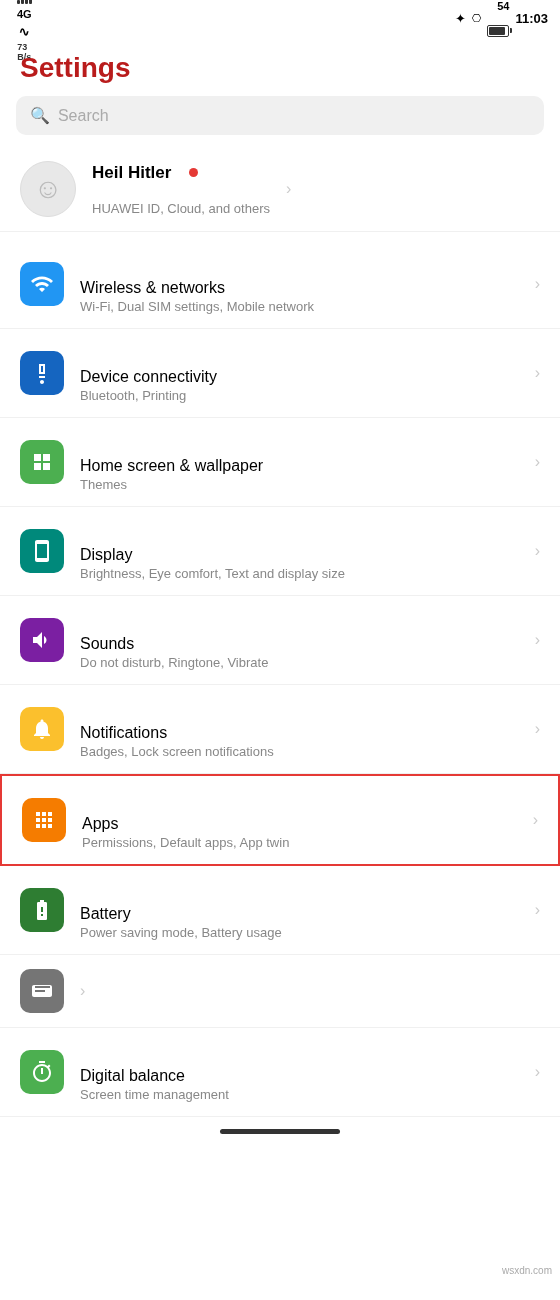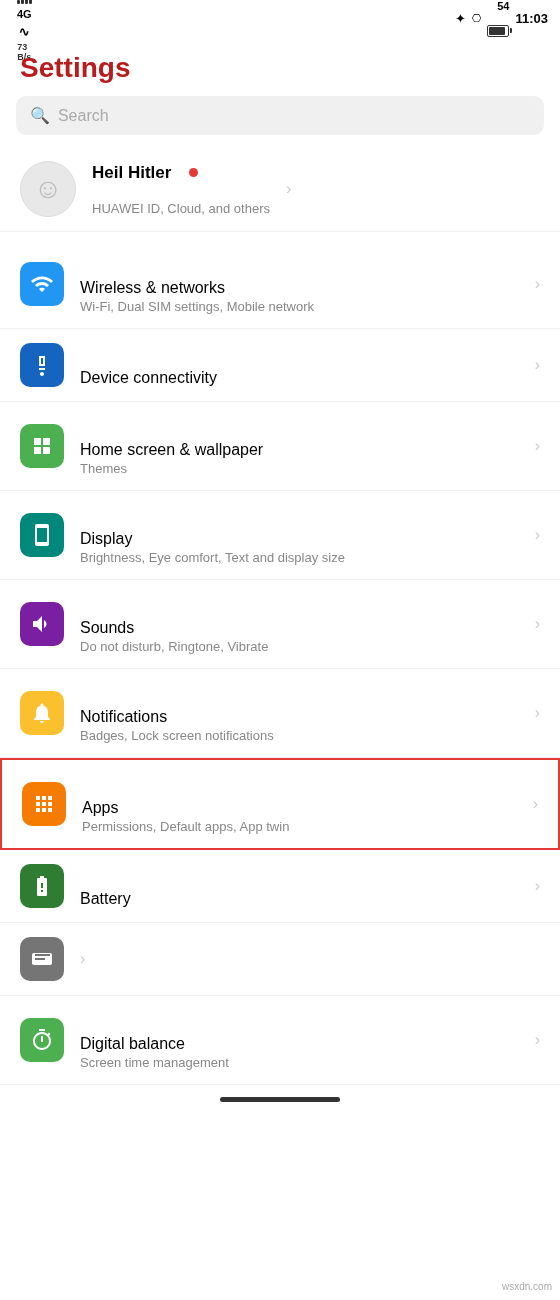--- a/index.html
+++ b/index.html
@@ -237,21 +237,21 @@
     .home-bar {
       width: 120px;
       height: 5px;
       background: #333;
       border-radius: 3px;
     }
 
     
     .watermark {
       position: fixed;
-      bottom: 8px;
+      bottom: 24px;
       right: 8px;
       font-size: 10px;
       color: #aaa;
     }
   </style>
 </head>
 <body>
 
 <div class="status-bar">
   <div class="status-left">
@@ -321,20 +321,21 @@
   </div>
 
   <div class="settings-item">
     <div class="icon-wrapper icon-blue2">
       <svg width="24" height="24" viewBox="0 0 24 24" fill="white">
         <path d="M15 3H9v10h6V3zm-2 8h-2V5h2v6zm2 4H9v2h6v-2zm-3 4c-1.1 0-2 .9-2 2s.9 2 2 2 2-.9 2-2-.9-2-2-2z"></path>
       </svg>
     </div>
     <div class="settings-text">
       <div class="settings-title">Device connectivity</div>
+      <div class="settings-subtitle">Bluetooth, Printing</div>
     </div>
     <span class="chevron">›</span>
   </div>
 
   <div class="settings-item">
     <div class="icon-wrapper icon-green">
       <svg width="24" height="24" viewBox="0 0 24 24" fill="white">
         <path d="M4 4h7v7H4V4zm0 9h7v7H4v-7zm9-9h7v7h-7V4zm0 9h7v7h-7v-7z"></path>
       </svg>
     </div>
@@ -398,20 +399,21 @@
   </div>
 
   <div class="settings-item">
     <div class="icon-wrapper icon-green2">
       <svg width="24" height="24" viewBox="0 0 24 24" fill="white">
         <path d="M15.67 4H14V2h-4v2H8.33C7.6 4 7 4.6 7 5.33v15.33C7 21.4 7.6 22 8.33 22h7.33c.74 0 1.34-.6 1.34-1.33V5.33C17 4.6 16.4 4 15.67 4zM13 18h-2v-2h2v2zm0-4h-2V9h2v5z"></path>
       </svg>
     </div>
     <div class="settings-text">
       <div class="settings-title">Battery</div>
+      <div class="settings-subtitle">Power saving mode, Battery usage</div>
     </div>
     <span class="chevron">›</span>
   </div>
 
   <div class="settings-item">
     <div class="icon-wrapper icon-gray">
       <svg width="24" height="24" viewBox="0 0 24 24" fill="white">
         <path d="M20 6H4c-1.1 0-2 .9-2 2v8c0 1.1.9 2 2 2h16c1.1 0 2-.9 2-2V8c0-1.1-.9-2-2-2zm-5 7H5v-2h10v2zm5-4H5V7h15v2z"></path>
       </svg>
     </div>

